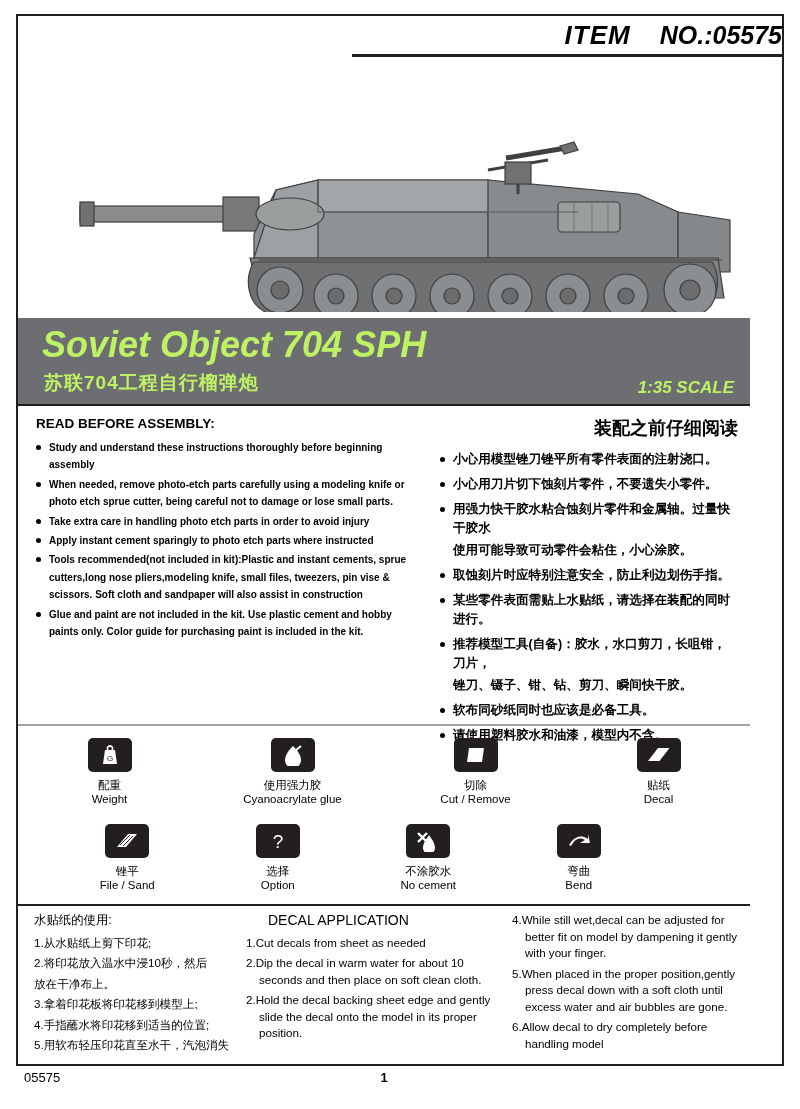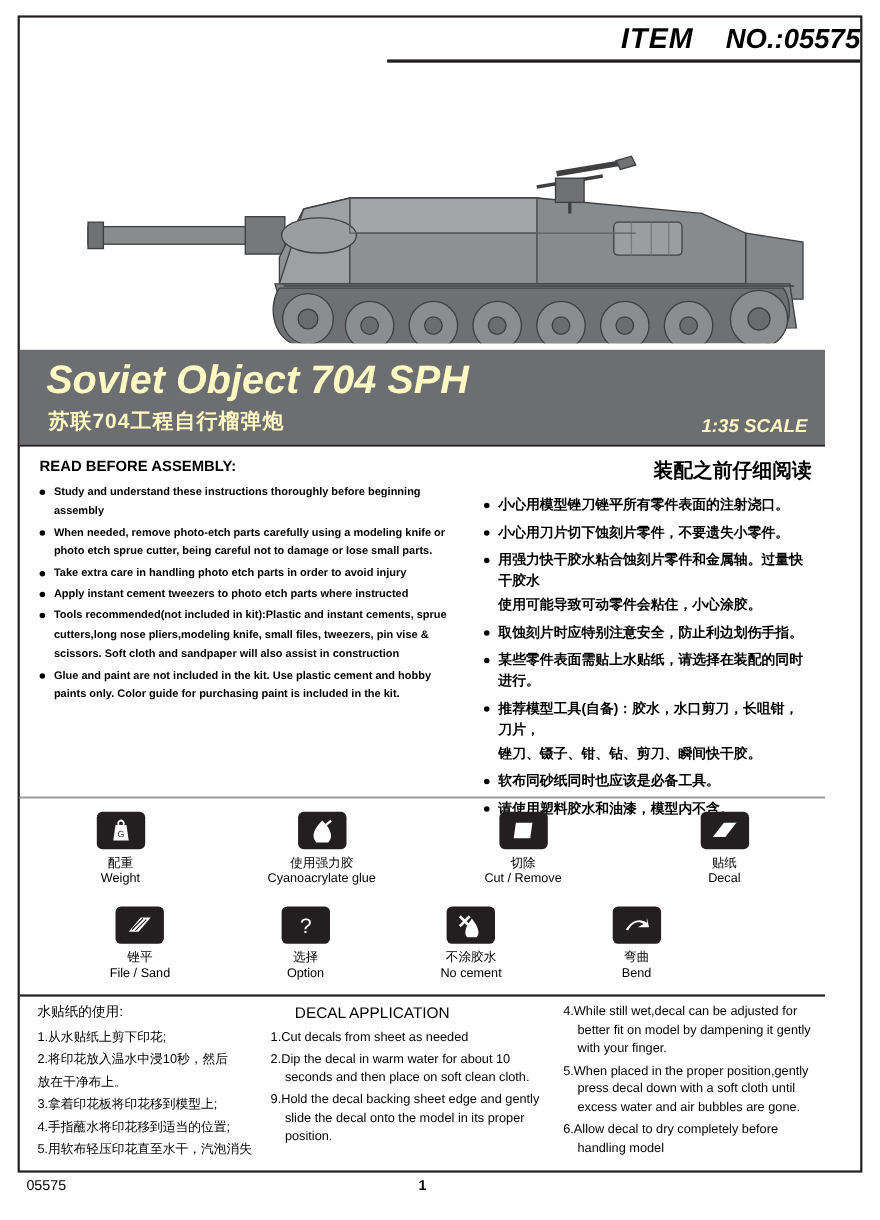--- a/index.html
+++ b/index.html
@@ -73,21 +73,21 @@
   .illus svg { display: block; }
 
   
   .title-band {
     position: absolute;
     left: 18px;
     top: 318px;
     width: 732px;
     height: 86px;
     background: #6d6e71;
-    color: #fef9c3;
+    color: #bef264;
     box-sizing: border-box;
   }
   .title-main {
     position: absolute;
     left: 24px;
     top: 6px;
     font-size: 36px;
     font-weight: bold;
     font-style: italic;
     letter-spacing: 0px;
@@ -355,21 +355,21 @@
     <div class="title-scale">1:35 SCALE</div>
   </div>
 
   <div class="instr">
     <div class="instr-en">
       <div class="instr-head-en">READ BEFORE ASSEMBLY:</div>
       <ul class="bullets">
         <li>Study and understand these instructions thoroughly before beginning assembly</li>
         <li>When needed, remove photo-etch parts carefully using a modeling knife or photo etch sprue cutter, being careful not to damage or lose small parts.</li>
         <li>Take extra care in handling photo etch parts in order to avoid injury</li>
-        <li>Apply instant cement tweezers to photo etch parts where instructed</li>
+        <li>Apply instant cement sparingly to photo etch parts where instructed</li>
         <li>Tools recommended(not included in kit):Plastic and instant cements, sprue cutters,long nose pliers,modeling knife, small files, tweezers, pin vise &amp; scissors. Soft cloth and sandpaper will also assist in construction</li>
         <li>Glue and paint are not included in the kit. Use plastic cement and hobby paints only. Color guide for purchasing paint is included in the kit.</li>
       </ul>
     </div>
     <div class="instr-cn">
       <div class="instr-head-cn">装配之前仔细阅读</div>
       <ul class="bullets cn">
         <li>
           <span>小心用模型锉刀锉平所有零件表面的注射浇口。</span>
         </li>
@@ -503,21 +503,21 @@
       <p>   放在干净布上。</p>
       <p>3.拿着印花板将印花移到模型上;</p>
       <p>4.手指蘸水将印花移到适当的位置;</p>
       <p>5.用软布轻压印花直至水干，汽泡消失</p>
     </div>
 
     <div class="decal-col c2">
       <div class="decal-title en">DECAL APPLICATION</div>
       <p class="hang">1.Cut decals from sheet as needed</p>
       <p class="hang">2.Dip the decal in warm water for about 10 seconds and then place on soft clean cloth.</p>
-      <p class="hang">9.Hold the decal backing sheet edge and gently slide the decal onto the model in its proper position.</p>
+      <p class="hang">2.Hold the decal backing sheet edge and gently slide the decal onto the model in its proper position.</p>
     </div>
 
     <div class="decal-col c3">
       <p class="hang">4.While still wet,decal can be adjusted for better fit on model by dampening it gently with your finger.</p>
       <p class="hang">5.When placed in the proper position,gently press decal down with a soft cloth until excess water and air bubbles are gone.</p>
       <p class="hang">6.Allow decal to dry completely before handling model</p>
     </div>
   </div>
 
   <div class="footer">

